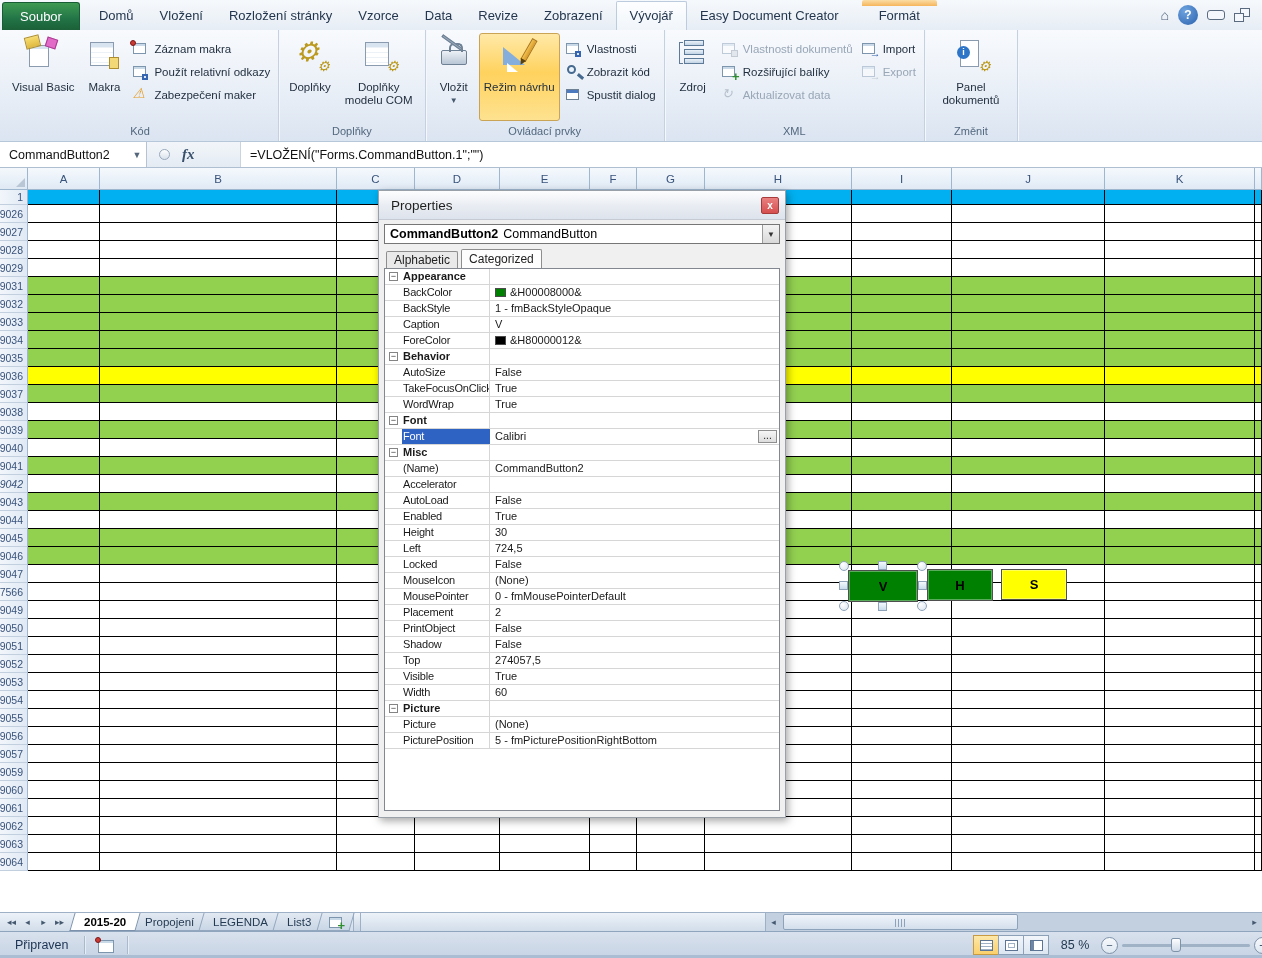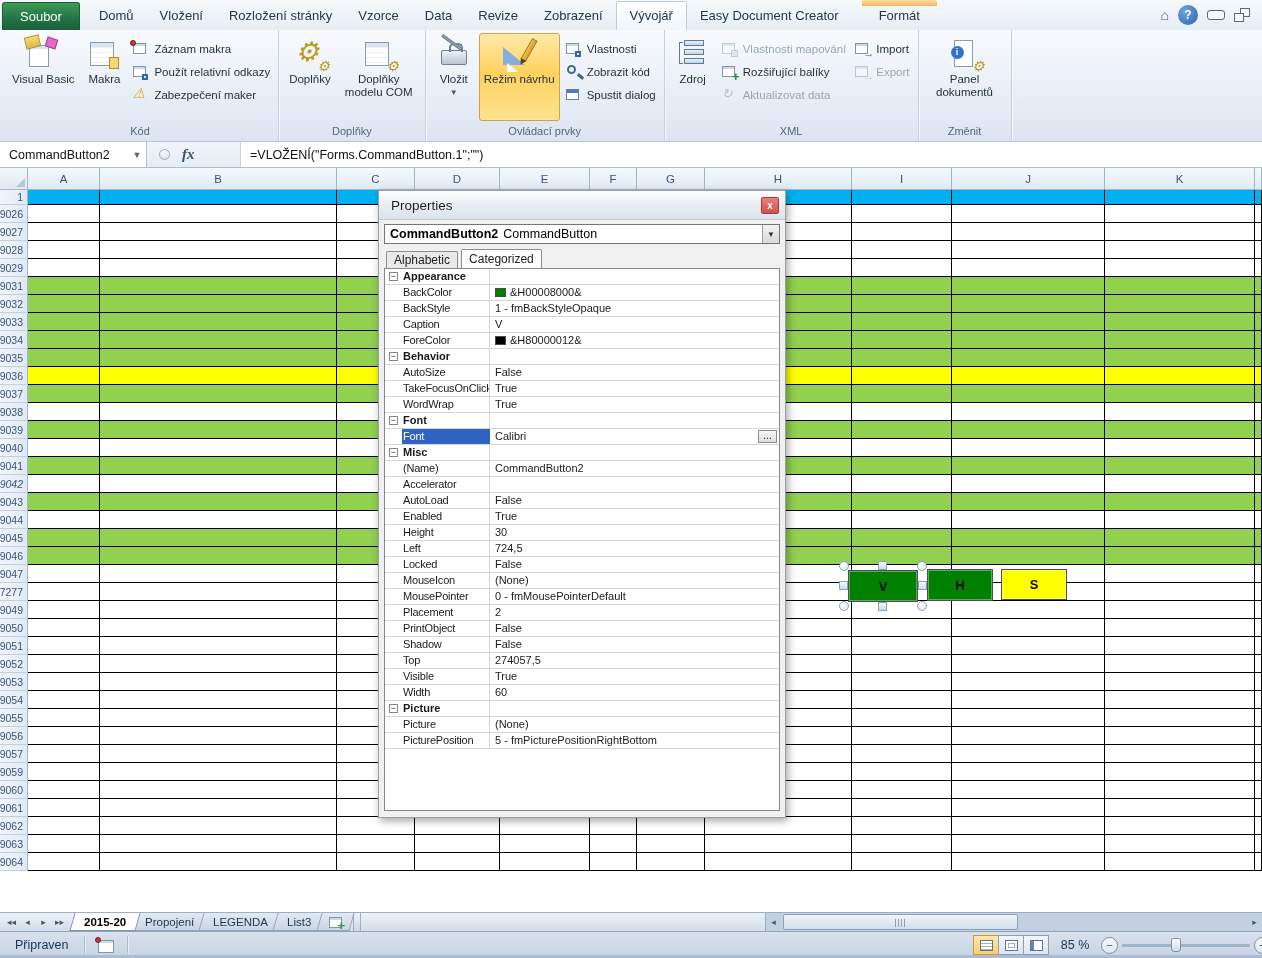--- a/index.html
+++ b/index.html
@@ -31,21 +31,21 @@
 
   
   .ribbon{position:absolute;top:30px;left:0;right:0;height:112px;display:flex;align-items:stretch;
           background:linear-gradient(#f8fafd,#e9eff7 55%,#dbe4f1);border-bottom:1px solid #b7c7da;padding-left:2px;}
   .rgroup{display:flex;flex-direction:column;border-right:1px solid #c5d1e0;box-shadow:1px 0 0 #f4f8fc;padding:0 3px;}
   .rgroup-body{flex:1;display:flex;align-items:flex-start;gap:2px;padding:3px 2px 0;}
   .rgroup-label{height:17px;text-align:center;font-size:11px;color:#52677e;line-height:15px;}
   .bigbtn{min-width:46px;max-width:82px;height:88px;display:flex;flex-direction:column;align-items:center;
           padding:3px 4px 0;border:1px solid transparent;border-radius:3px;text-align:center;}
   .bigbtn.on{background:linear-gradient(#ffe9a8,#ffd25e 45%,#fee290);border-color:#c9a356;}
-  .bigbtn-label{font-size:11.5px;line-height:13px;margin-top:2px;color:#1e2c3c;}
+  .bigbtn-label{font-size:11.5px;line-height:13px;margin-top:10px;color:#1e2c3c;}
   .ddarrow{font-size:8px;color:#44586e;margin-top:2px;}
   .smallcol{display:flex;flex-direction:column;gap:5px;padding-top:7px;}
   .smallbtn{display:flex;align-items:center;gap:5px;font-size:11.5px;padding:1px 3px;white-space:nowrap;}
   .smallbtn.dis{color:#98a6b6;}
   .smallbtn.dis .icon{opacity:.45;}
 
   
   .icon{position:relative;display:inline-block;width:17px;height:16px;flex:none;}
   .icon-big{position:relative;display:block;width:34px;height:34px;flex:none;}
   .sh{position:absolute;left:1px;top:2px;width:13px;height:11px;background:#fff;border:1px solid #7e95ae;
@@ -346,21 +346,21 @@
               <i class="srcbar" style="top:21px"></i>
             </span>
             <div class="bigbtn-label">Zdroj</div>
           </div>
           <div class="smallcol">
             <div class="smallbtn dis">
               <span class="icon">
                 <i class="sh"></i>
                 <i class="tag-gray"></i>
               </span>
-              <span class="smallbtn-label">Vlastnosti mapování</span>
+              <span class="smallbtn-label">Vlastnosti dokumentů</span>
             </div>
             <div class="smallbtn">
               <span class="icon">
                 <i class="sh"></i>
                 <b class="plus">+</b>
               </span>
               <span class="smallbtn-label">Rozšiřující balíky</span>
             </div>
             <div class="smallbtn dis">
               <span class="icon">
@@ -756,21 +756,21 @@
           <div class="cell" style="width: 90px; height: 18px; background: rgb(255, 255, 255);"></div>
           <div class="cell" style="width: 47px; height: 18px; background: rgb(255, 255, 255);"></div>
           <div class="cell" style="width: 68px; height: 18px; background: rgb(255, 255, 255);"></div>
           <div class="cell" style="width: 147px; height: 18px; background: rgb(255, 255, 255);"></div>
           <div class="cell" style="width: 100px; height: 18px; background: rgb(255, 255, 255);"></div>
           <div class="cell" style="width: 153px; height: 18px; background: rgb(255, 255, 255);"></div>
           <div class="cell" style="width: 150px; height: 18px; background: rgb(255, 255, 255);"></div>
           <div class="cell" style="width: 7px; height: 18px; background: rgb(255, 255, 255);"></div>
         </div>
         <div class="grow">
-          <div class="rowhead" style="height: 18px;">7277</div>
+          <div class="rowhead" style="height: 18px;">7566</div>
           <div class="cell" style="width: 72px; height: 18px; background: rgb(255, 255, 255);"></div>
           <div class="cell" style="width: 237px; height: 18px; background: rgb(255, 255, 255);"></div>
           <div class="cell" style="width: 78px; height: 18px; background: rgb(255, 255, 255);"></div>
           <div class="cell" style="width: 85px; height: 18px; background: rgb(255, 255, 255);"></div>
           <div class="cell" style="width: 90px; height: 18px; background: rgb(255, 255, 255);"></div>
           <div class="cell" style="width: 47px; height: 18px; background: rgb(255, 255, 255);"></div>
           <div class="cell" style="width: 68px; height: 18px; background: rgb(255, 255, 255);"></div>
           <div class="cell" style="width: 147px; height: 18px; background: rgb(255, 255, 255);"></div>
           <div class="cell" style="width: 100px; height: 18px; background: rgb(255, 255, 255);"></div>
           <div class="cell" style="width: 153px; height: 18px; background: rgb(255, 255, 255);"></div>

